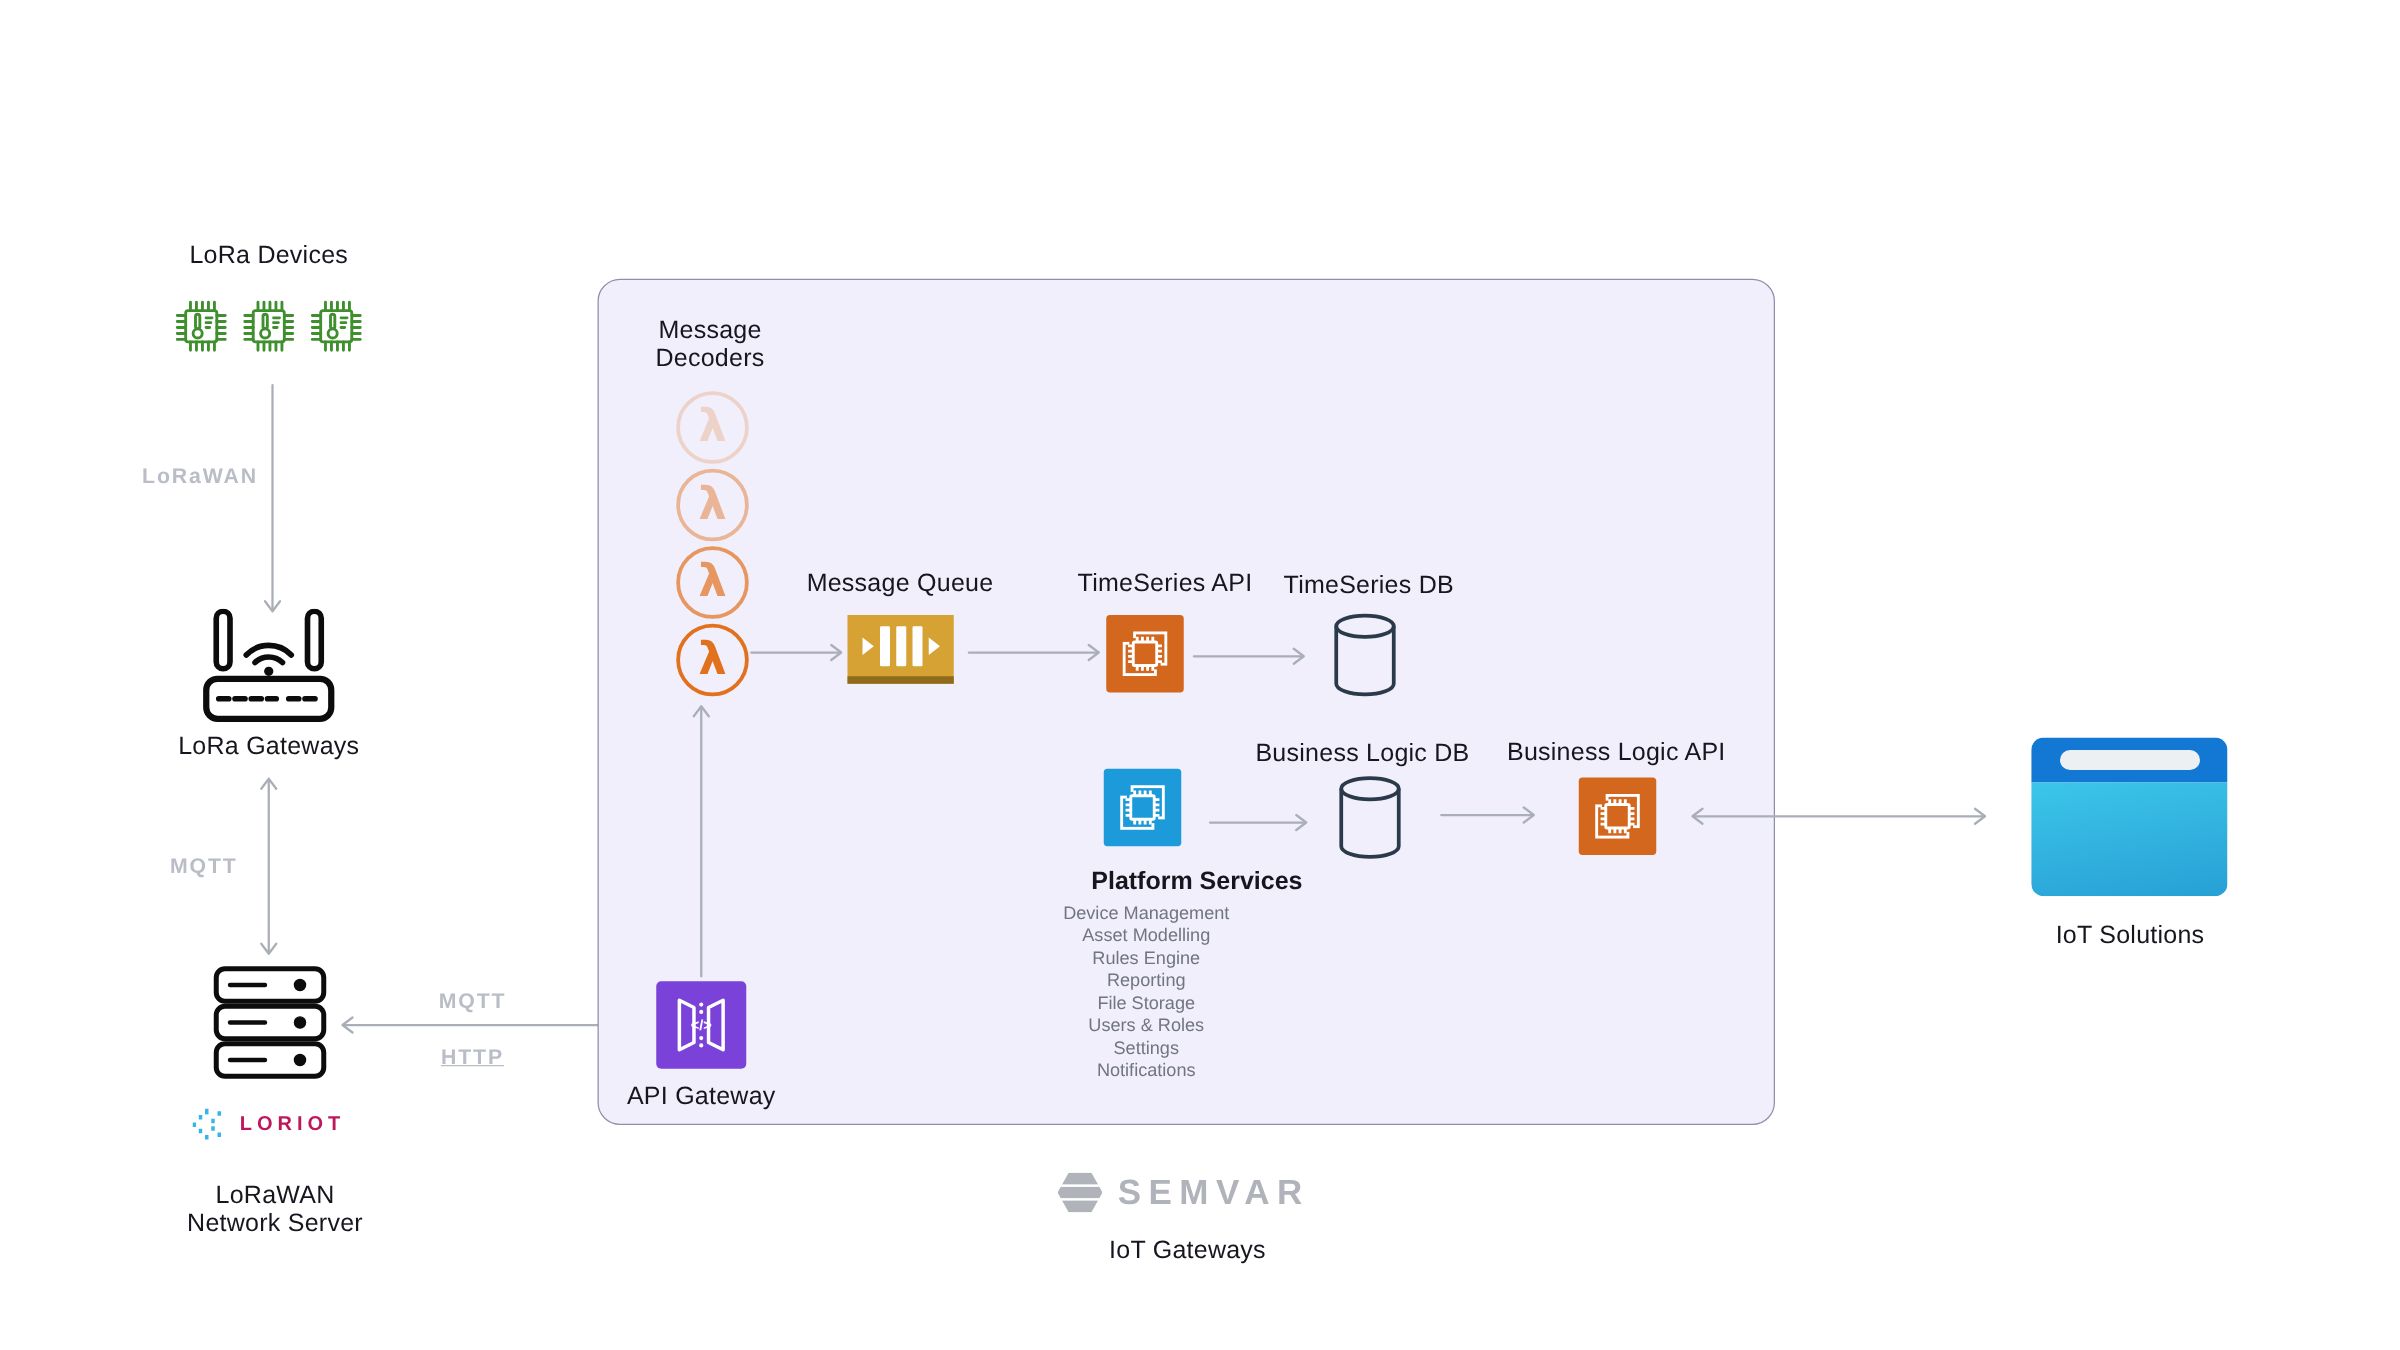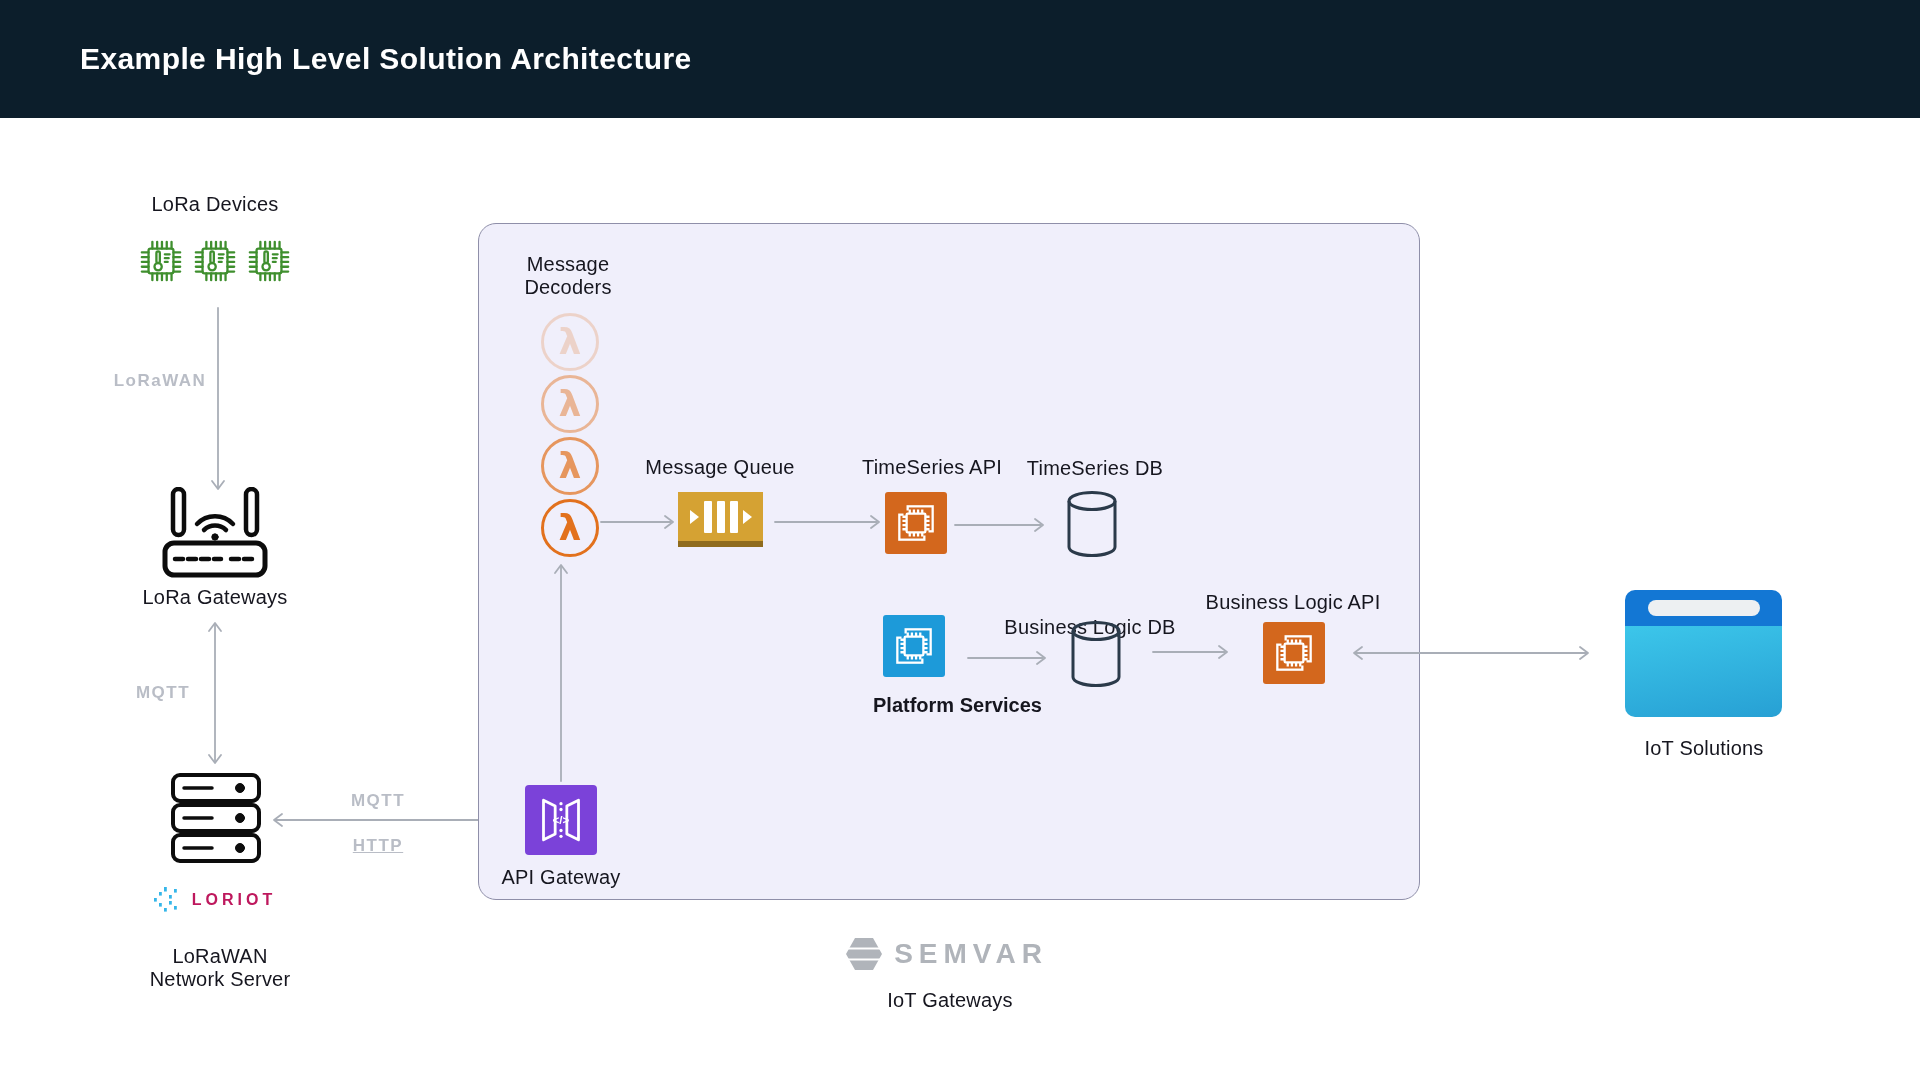--- a/index.html
+++ b/index.html
@@ -88,23 +88,20 @@
   #iot-icon .bar{height:36px;background:var(--browser-blue);display:flex;align-items:center;
                  justify-content:center;}
   #iot-icon .pill{width:112px;height:16px;border-radius:8px;background:#edf0f2;}
   #iot-icon .bodyc{height:91px;background:linear-gradient(170deg,var(--browser-cyan) 0%,#27a0d4 100%);}
 </style>
 </head>
 <body>
 
 <div id="canvas">
 
-  <div id="hdr">
-    <div class="title">Example High Level Solution Architecture</div>
-  </div>
 
   <div class="label" style="left:115px;top:193px;width:200px;">LoRa Devices</div>
 
   <div id="chips">
     <span class="chip">
       <svg viewBox="0 0 48 48">
           <g class="gn">
         <rect x="11" y="11" width="26" height="26" rx="2"></rect>
         <path d="M15 4v7M20 4v7M25 4v7M30 4v7M35 4v7M15 37v7M20 37v7M25 37v7M30 37v7M35 37v7M4 15h7M4 20h7M4 25h7M4 30h7M4 35h7M37 15h7M37 20h7M37 25h7M37 30h7M37 35h7"></path>
         <circle cx="21" cy="30" r="3.8"></circle>
@@ -272,27 +269,37 @@
   <div class="sq-icon blue" style="left:883px;top:615px;">
     <svg class="chipglyph" viewBox="0 0 48 48">
       <rect class="ln" x="16" y="8" width="24" height="24"></rect>
       <rect class="ln" x="8" y="16" width="24" height="24"></rect>
       <rect class="mask" x="12" y="12" width="24" height="24"></rect>
       <rect class="ln" x="15" y="15" width="18" height="18" rx="1"></rect>
       <path class="ln" d="M18 11v4M22 11v4M26 11v4M30 11v4M18 33v4M22 33v4M26 33v4M30 33v4M11 18h4M11 22h4M11 26h4M11 30h4M33 18h4M33 22h4M33 26h4M33 30h4"></path>
     </svg>
   </div>
   <div id="ps-title">Platform Services</div>
+  <div id="ps-list">
+      <div>Device Management</div>
+      <div>Asset Modelling</div>
+      <div>Rules Engine</div>
+      <div>Reporting</div>
+      <div>File Storage</div>
+      <div>Users &amp; Roles</div>
+      <div>Settings</div>
+      <div>Notifications</div>
+    </div>
 
   <svg class="arr" style="left:967px;top:650px;" width="79" height="16">
     <line x1="1" y1="8" x2="76" y2="8"></line>
       <polyline points="70,2 78,8 70,14"></polyline>
     </svg>
 
-  <div class="label" style="left:970px;top:592px;width:240px;margin-top:24px;">Business Logic DB</div>
+  <div class="label" style="left:970px;top:592px;width:240px;">Business Logic DB</div>
   <svg class="cyl" style="left:1070px;top:620px;" width="52" height="70" viewBox="0 0 52 70">
     <ellipse cx="26" cy="11" rx="23" ry="8.5"></ellipse>
     <path d="M3 11 V57 a23 8.5 0 0 0 46 0 V11"></path>
     </svg>
 
   <svg class="arr" style="left:1152px;top:644px;" width="76" height="16">
     <line x1="1" y1="8" x2="73" y2="8"></line>
       <polyline points="67,2 75,8 67,14"></polyline>
     </svg>
 

